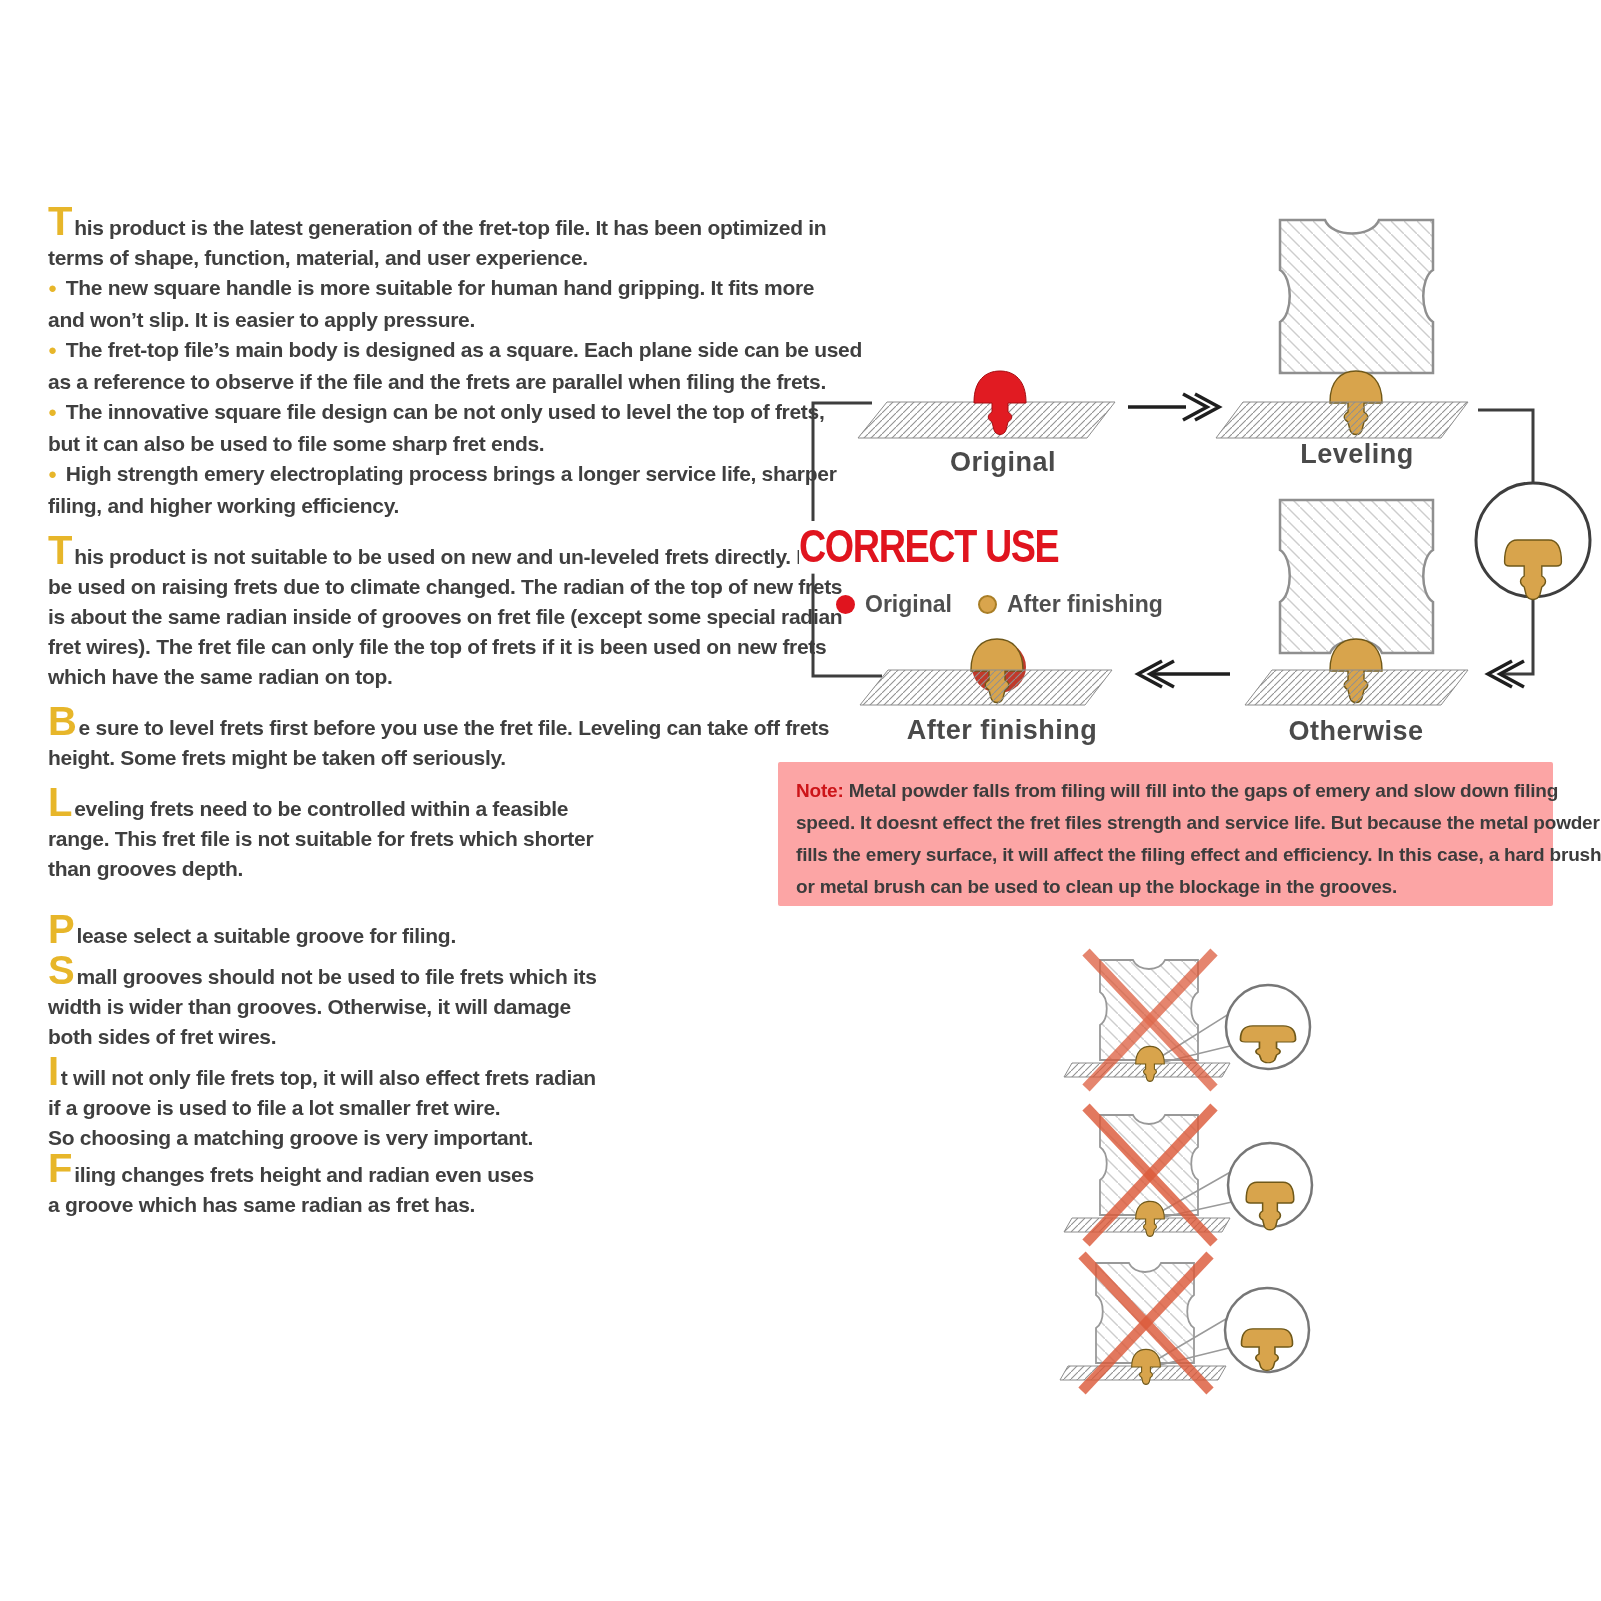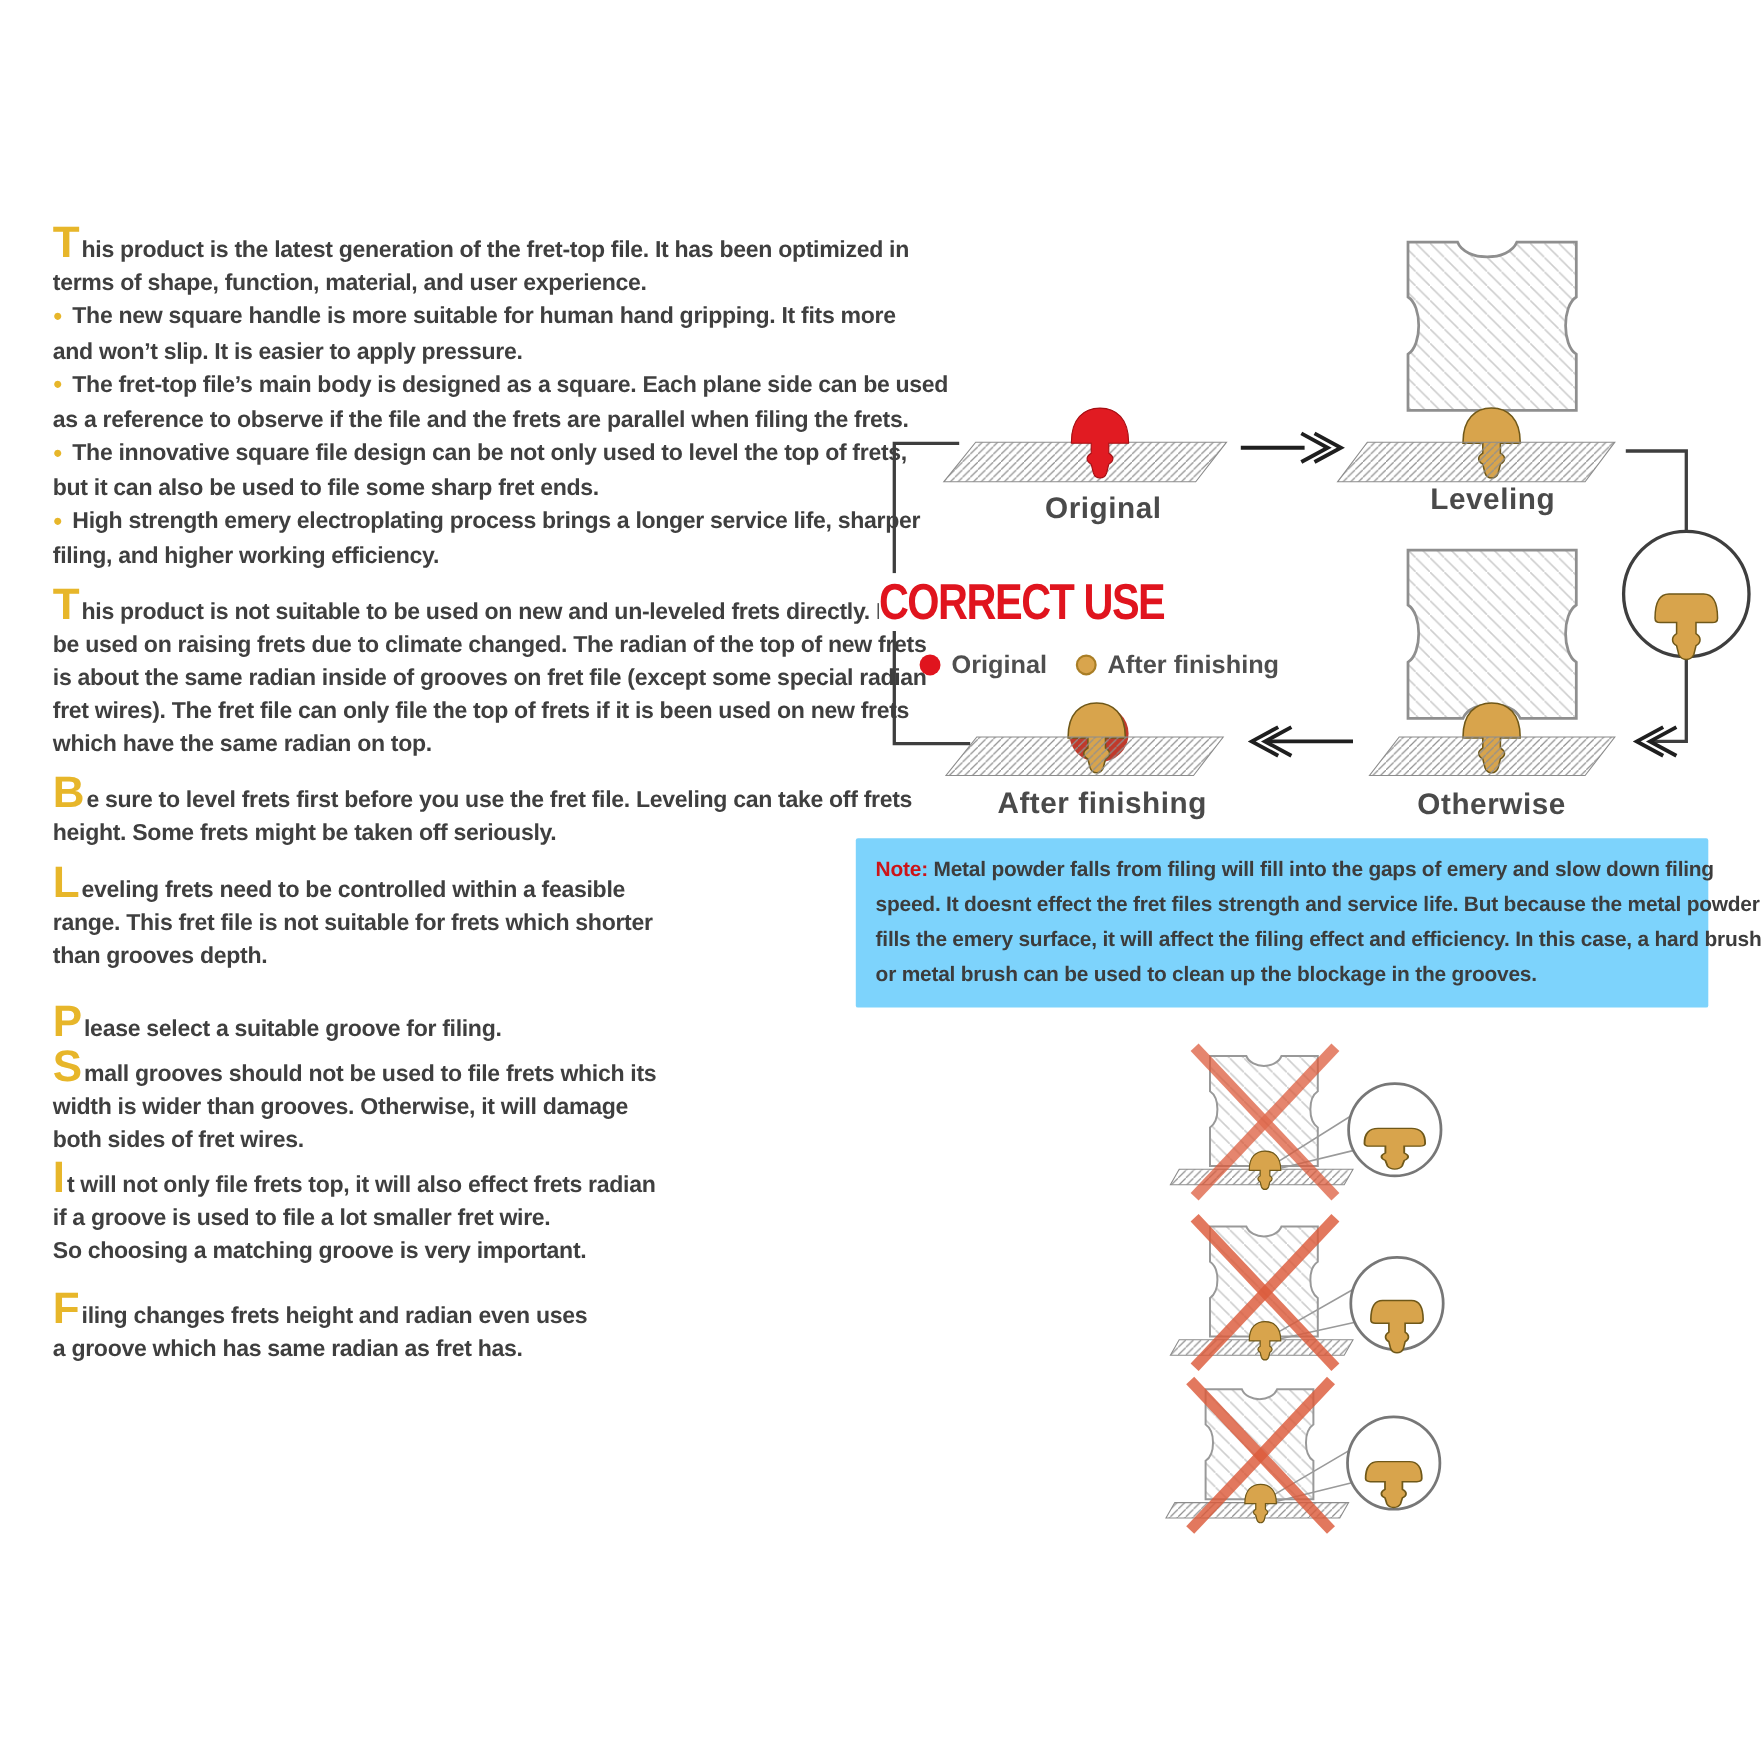--- a/index.html
+++ b/index.html
@@ -5,36 +5,36 @@
   html,body{margin:0;padding:0;background:#ffffff;}
   #page{position:relative;width:1601px;height:1601px;background:#ffffff;overflow:hidden;
         font-family:Liberation Sans, sans-serif;}
   
   #article{position:absolute;left:48px;top:206px;width:830px;color:#3f3f3f;
            font-size:21px;font-weight:bold;letter-spacing:-0.3px;line-height:30px;}
   .para{margin:0;white-space:pre;}
   .para .ptext{white-space:pre;}
   .cap{color:#e7b62a;font-size:40px;line-height:30px;margin-right:2px;font-weight:bold;}
   .bullet{color:#e7b62a;font-size:15px;margin-right:9px;position:relative;top:-2px;}
-  .mt14{margin-top:14px;} .mt20{margin-top:4px;} .mt22{margin-top:22px;} .mt30{margin-top:30px;}
+  .mt14{margin-top:14px;} .mt20{margin-top:4px;} .mt22{} .mt30{margin-top:30px;}
   
   #diagram-svg{position:absolute;left:780px;top:195px;}
   .stage-label{position:absolute;transform:translateX(-50%);font-size:27px;font-weight:bold;
                color:#4a4a4a;letter-spacing:0.5px;white-space:nowrap;}
   #correct-use{position:absolute;left:799px;top:521px;font-size:41px;font-weight:bold;
                color:#e0141e;letter-spacing:-1.5px;transform:scale(0.92,1.12);
                transform-origin:left top;background:#ffffff;padding:0 6px 0 0;white-space:nowrap;}
   #legend{position:absolute;left:836px;top:591px;display:flex;align-items:center;gap:26px;}
   .legend-item{display:flex;align-items:center;gap:10px;font-size:23px;font-weight:bold;color:#4f4f4f;}
   .dot{width:19px;height:19px;border-radius:50%;display:inline-block;}
   .dot-red{background:#e0141e;}
   .dot-gold{background:#d9a54d;border:2px solid #a97e26;width:15px;height:15px;}
   
-  #note-box{position:absolute;left:778px;top:762px;width:741px;background:#7dd3fc;
-            padding:13px 16px 13px 18px;border-radius:2px;
+  #note-box{position:absolute;left:778px;top:762px;width:741px;background:#fca5a5;
+            padding:13px 16px 3px 18px;border-radius:2px;
             font-size:19px;font-weight:bold;letter-spacing:-0.2px;
             line-height:32px;color:#3c3c3c;white-space:pre;}
   #note-label{color:#cc1418;}
 </style>
 </head>
 <body>
 
 <div id="page">
 
   <div id="article">

